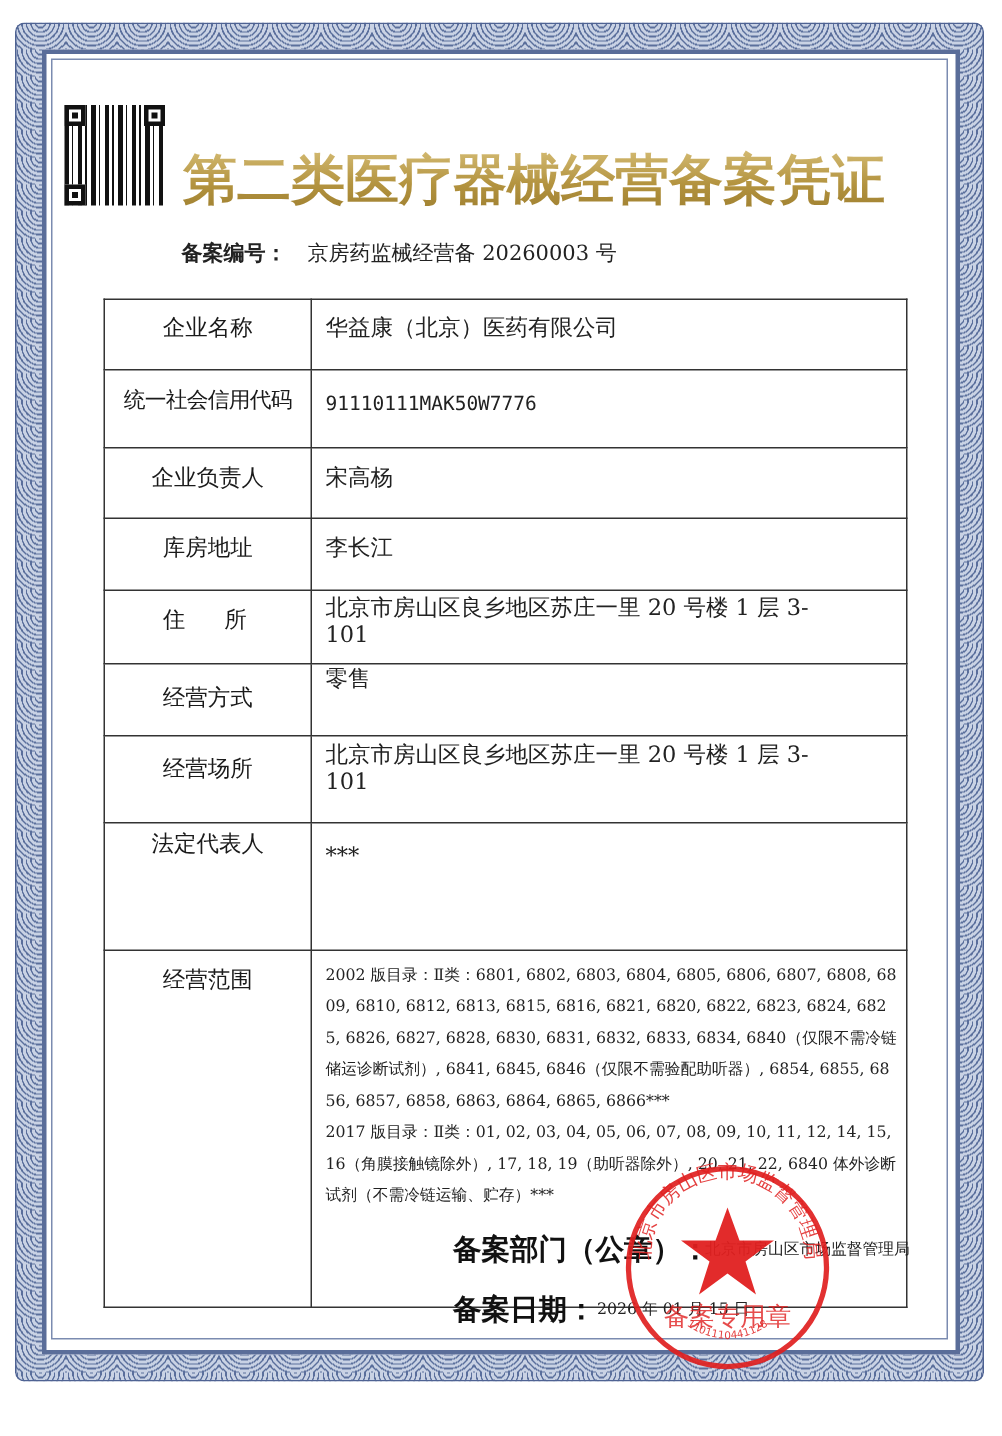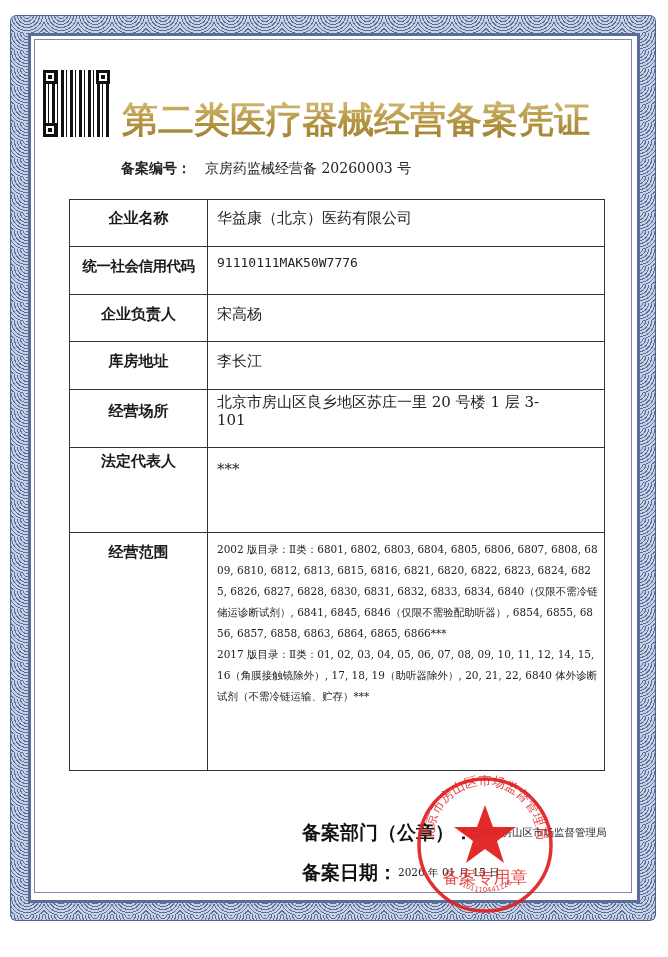--- a/index.html
+++ b/index.html
@@ -44,26 +44,26 @@
     white-space: nowrap;
   }
 
   .record-no { position: absolute; left: 121px; top: 160px; font-size: 14px; white-space: nowrap; }
   .record-no .lbl { font-weight: bold; font-family: "DejaVu Sans", "Liberation Sans", sans-serif; margin-right: 14px; }
 
   
   .info-table { position: absolute; left: 69px; top: 199px; width: 536px; border-collapse: collapse; table-layout: fixed; }
   .info-table td { border: 1.5px solid #333; padding: 0; vertical-align: top; }
   .info-table td.k {
-    width: 137px; text-align: center; font-weight: bold; font-size: 15px;
+    width: 137px; text-align: center; font-weight: normal; font-size: 15px;
     font-family: "DejaVu Sans", "Liberation Sans", sans-serif; color: #1a1a1a;
   }
   .info-table td.v { font-size: 15px; padding-left: 9px; color: #222; line-height: 18px; }
   .r1 td { height: 37px; } .r1 td.k, .r1 td.v { padding-top: 9px; }
-  .r2 td { height: 37px; } .r2 td.k { padding-top: 10px; font-size: 14.5px; letter-spacing: -0.5px; } .r2 td.v { padding-top: 7px; font-family: "DejaVu Sans Mono", "Liberation Mono", monospace; font-size: 13px; }
+  .r2 td { height: 37px; } .r2 td.k { padding-top: 10px; font-size: 14.5px; letter-spacing: -0.5px; } .r2 td.v { padding-top: 14px; font-family: "DejaVu Sans Mono", "Liberation Mono", monospace; font-size: 13px; }
   .r3 td { height: 36px; } .r3 td.k, .r3 td.v { padding-top: 10px; }
   .r4 td { height: 37px; } .r4 td.k, .r4 td.v { padding-top: 10px; }
   .r5 td { height: 38px; } .r5 td.k { padding-top: 10px; letter-spacing: 26px; text-indent: 22px; } .r5 td.v { padding-top: 2px; }
   .r6 td { height: 34px; } .r6 td.k { padding-top: 13px; } .r6 td.v { padding-top: 0px; }
   .r7 td { height: 45px; } .r7 td.k { padding-top: 12px; } .r7 td.v { padding-top: 3px; }
   .r8 td { height: 72px; } .r8 td.k { padding-top: 4px; } .r8 td.v { padding-top: 12px; }
   .r9 td { height: 227px; } .r9 td.k { padding-top: 10px; } .r9 td.v { padding-top: 6px; padding-right: 6px; font-size: 10.5px; line-height: 21px; word-break: break-all; }
 
   
   .footer-label { position: absolute; left: 302px; font-size: 19px; font-weight: bold; font-family: "DejaVu Sans", "Liberation Sans", sans-serif; white-space: nowrap; color: #111; }
@@ -106,20 +106,30 @@
     <td class="v">91110111MAK50W7776</td>
   </tr>
   <tr class="r3">
     <td class="k">企业负责人</td>
     <td class="v">宋高杨</td>
   </tr>
   <tr class="r4">
     <td class="k">库房地址</td>
     <td class="v">李长江</td>
   </tr>
+  <tr class="r5">
+    <td class="k">住所</td>
+    <td class="v">
+          <div style="width:345px">北京市房山区良乡地区苏庄一里 20 号楼 1 层 3-101</div>
+        </td>
+  </tr>
+  <tr class="r6">
+    <td class="k">经营方式</td>
+    <td class="v">零售</td>
+  </tr>
   <tr class="r7">
     <td class="k">经营场所</td>
     <td class="v">
           <div style="width:345px">北京市房山区良乡地区苏庄一里 20 号楼 1 层 3-101</div>
         </td>
   </tr>
   <tr class="r8">
     <td class="k">法定代表人</td>
     <td class="v">***</td>
   </tr>

